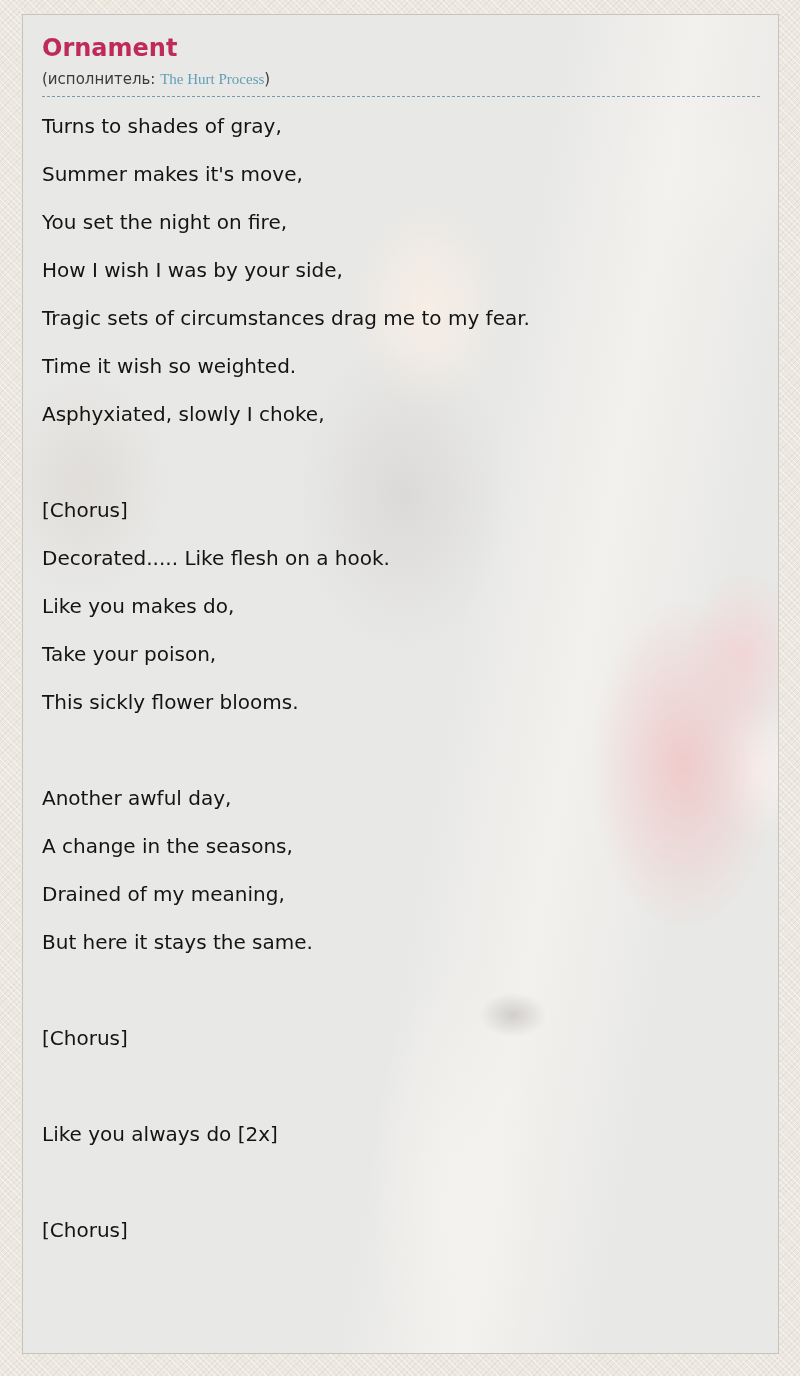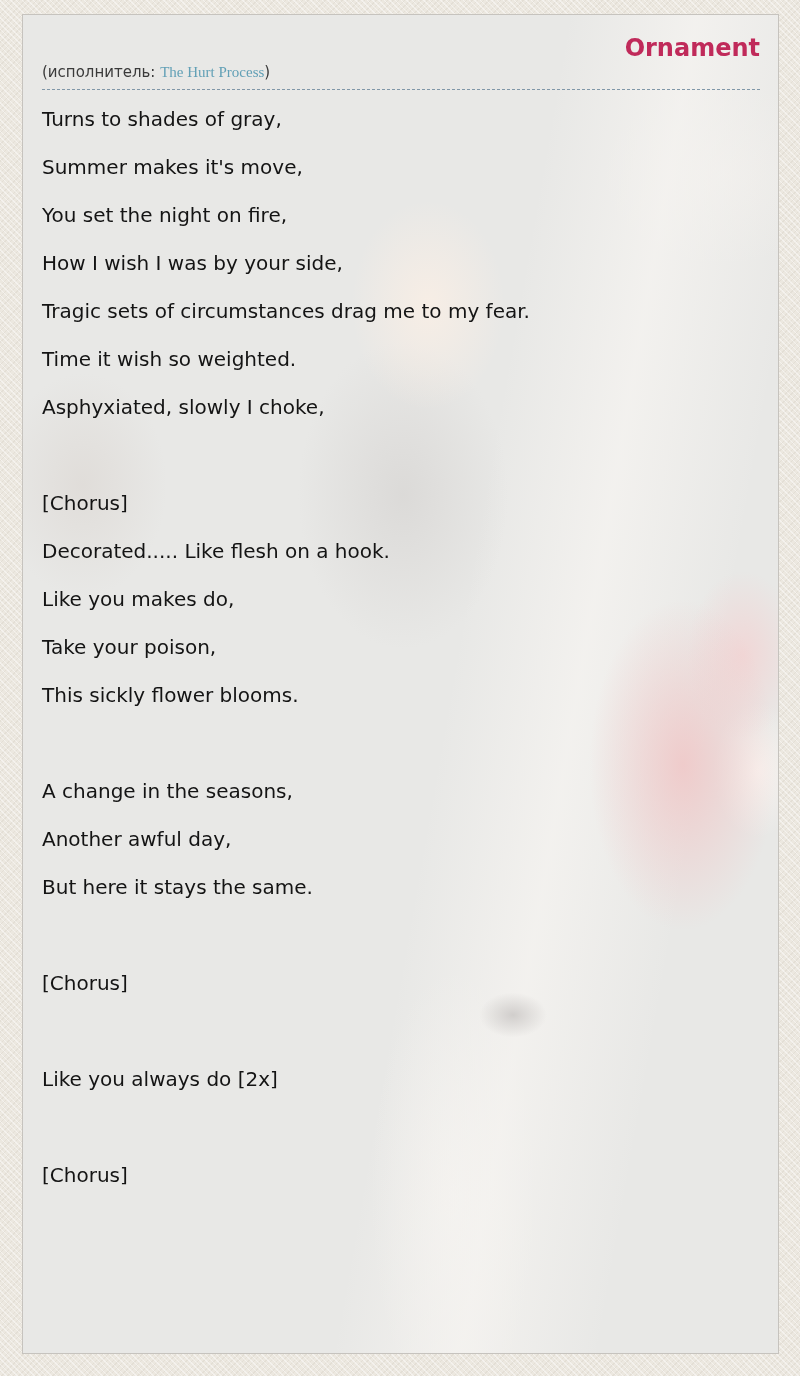--- a/index.html
+++ b/index.html
@@ -53,26 +53,25 @@
       
       radial-gradient(ellipse 160px 120px at 700px 160px, rgba(240,238,235,0.7), rgba(240,238,235,0) 75%);
   }
 
   .content {
     position: relative;
     padding: 20px 18px 0 19px;
   }
 
   .song-title {
-    margin: 0 0 2px 0;
+    margin: 0 0 9px 0;
     font-size: 24px;
     font-weight: bold;
     color: var(--title-color, #c02a5a);
     line-height: 1.1;
-    text-align: right;
   }
 
   .subtitle {
     font-size: 15px;
     color: #3a3a3a;
     line-height: 1.25;
     padding-bottom: 7px;
     border-bottom: 1px dashed #8097a8;
   }
   .artist-link {
@@ -115,22 +114,23 @@
         <p class="line">Tragic sets of circumstances drag me to my fear.</p>
         <p class="line">Time it wish so weighted.</p>
         <p class="line">Asphyxiated, slowly I choke,</p>
         <p class="line"></p>
         <p class="line">[Chorus]</p>
         <p class="line">Decorated..... Like flesh on a hook.</p>
         <p class="line">Like you makes do,</p>
         <p class="line">Take your poison,</p>
         <p class="line">This sickly flower blooms.</p>
         <p class="line"></p>
+        <p class="line">Another awful day,</p>
         <p class="line">A change in the seasons,</p>
-        <p class="line">Another awful day,</p>
+        <p class="line">Drained of my meaning,</p>
         <p class="line">But here it stays the same.</p>
         <p class="line"></p>
         <p class="line">[Chorus]</p>
         <p class="line"></p>
         <p class="line">Like you always do [2x]</p>
         <p class="line"></p>
         <p class="line">[Chorus]</p>
       </div>
 
   </div>

